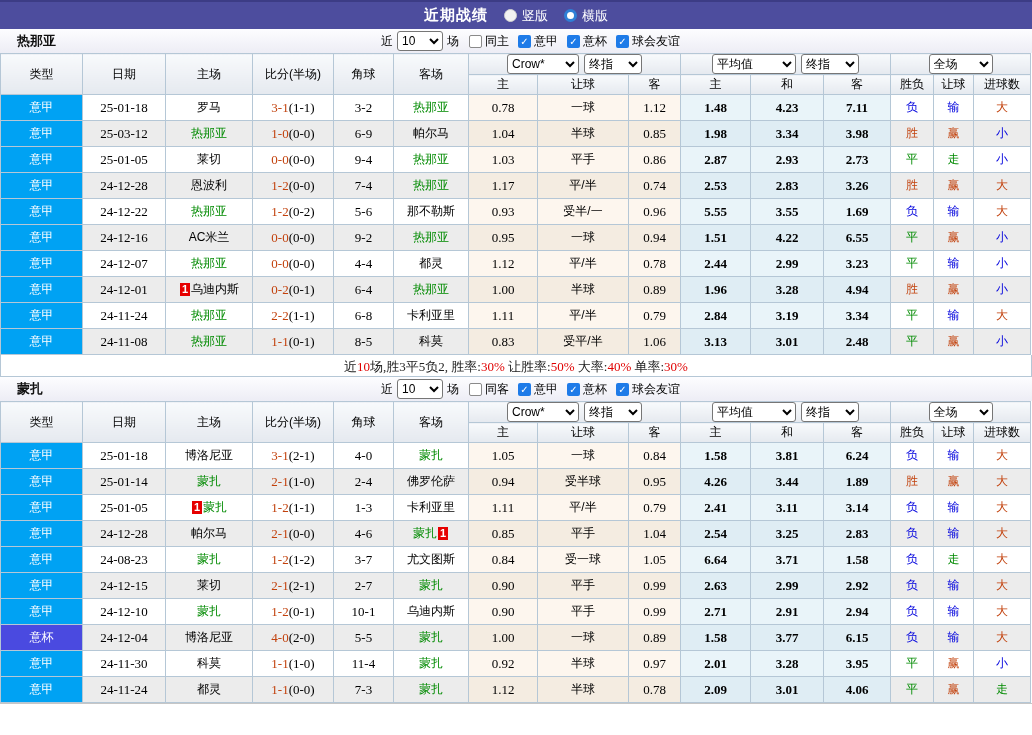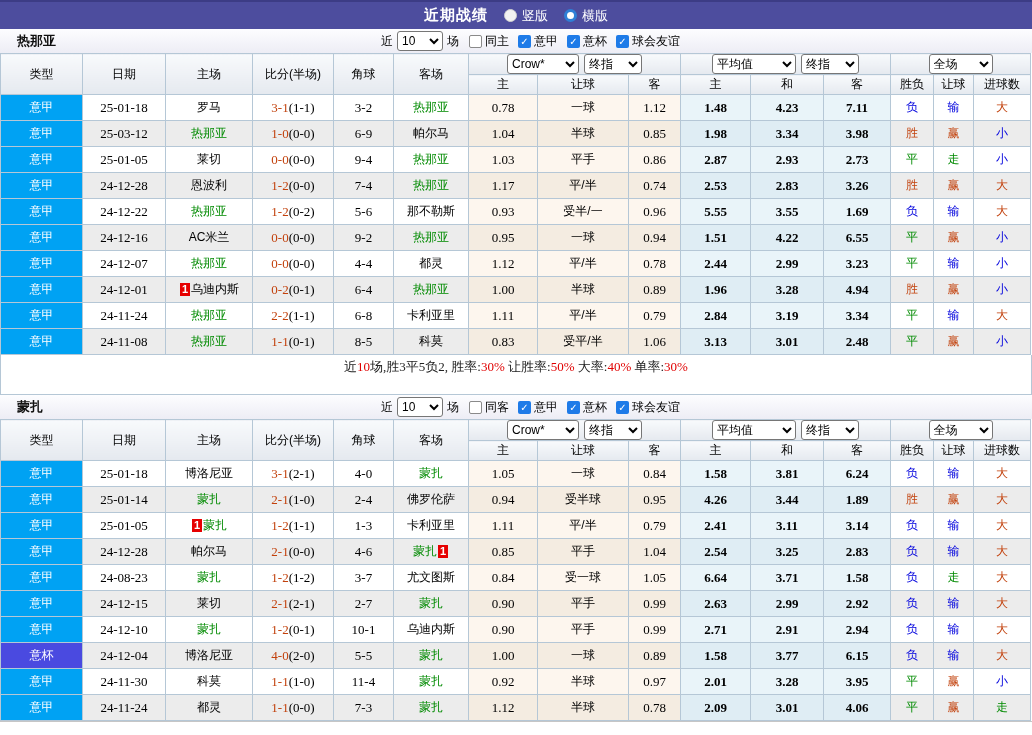--- a/index.html
+++ b/index.html
@@ -65,21 +65,21 @@
   .t-red   { color:#c2410c; }
   .t-green { color:#008a00; }
   .t-blue  { color:#0000dd; }
   .badge {
     display:inline-block; background:#e60000; color:#fff; font-weight:bold;
     font-size:11px; line-height:13px; padding:0 2px; margin:0 1px;
     font-family:"Liberation Sans","DejaVu Sans",sans-serif;
   }
   
   .summary {
-    height:40px; border:1px solid #b5c7d6; border-top:none;
+    height:22px; border:1px solid #b5c7d6; border-top:none;
     text-align:center; font-size:13px; line-height:24px;
     font-family:"Liberation Serif","DejaVu Serif",serif; color:#222;
   }
   .summary .hl { color:#e00000; }
 </style>
 </head>
 <body>
 
 <div class="page">
 

